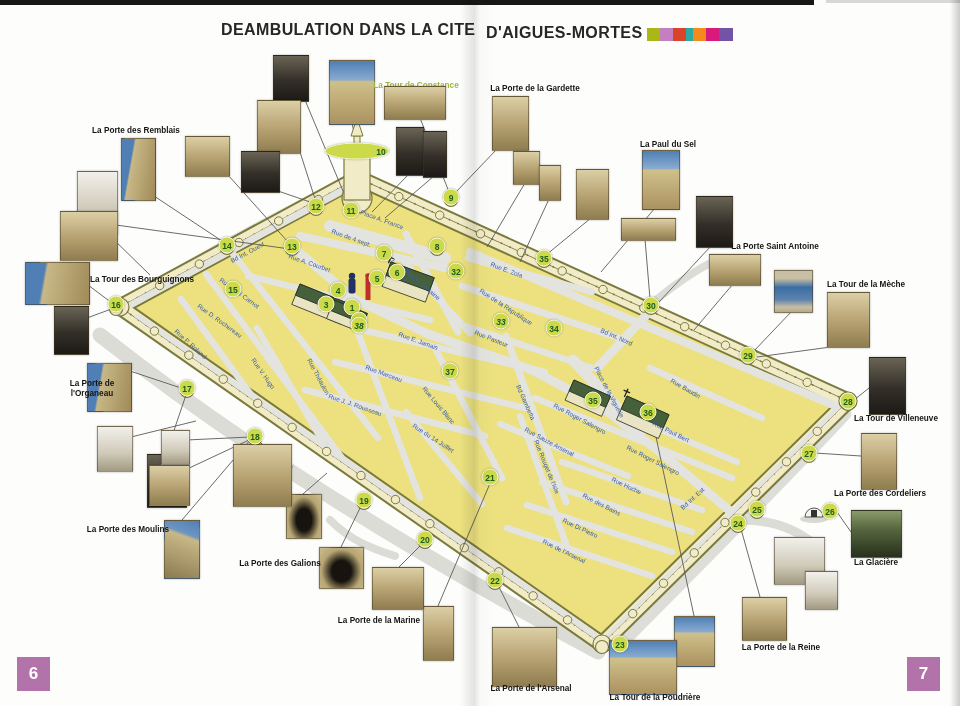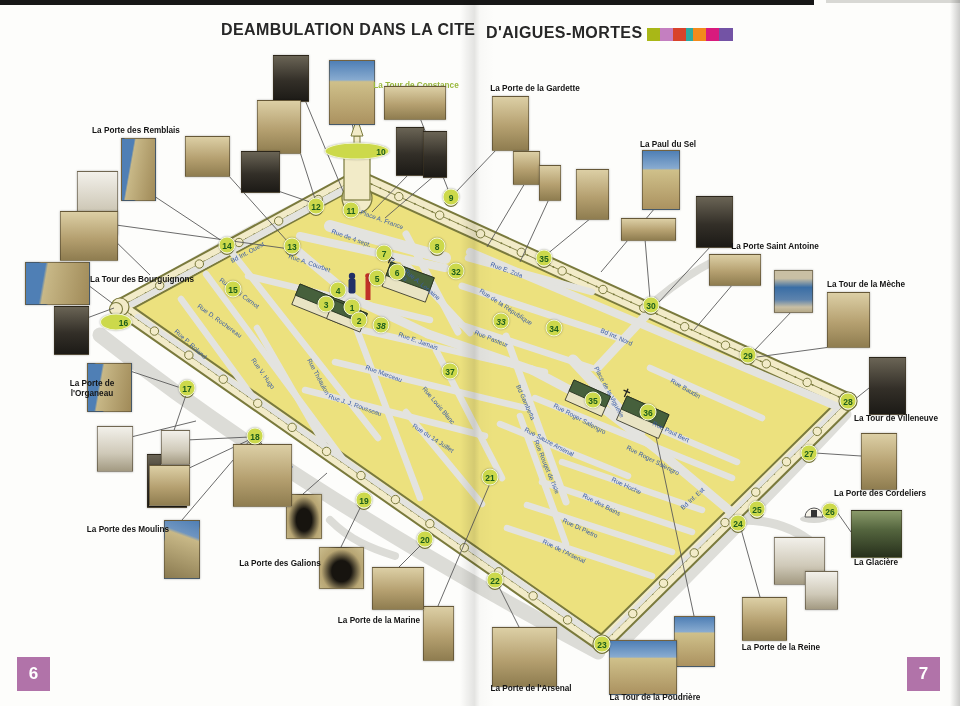--- a/index.html
+++ b/index.html
@@ -364,43 +364,43 @@
       <div class="marker" style="left: 397px; top: 272px;">6</div>
       <div class="marker" style="left: 384px; top: 253px;">7</div>
       <div class="marker" style="left: 437px; top: 246px;">8</div>
       <div class="marker" style="left: 451px; top: 197px;">9</div>
       <div class="marker" style="left: 357px; top: 151px; padding-left: 48px;">10</div>
       <div class="marker" style="left: 351px; top: 210px;">11</div>
       <div class="marker" style="left: 316px; top: 206px;">12</div>
       <div class="marker" style="left: 292px; top: 246px;">13</div>
       <div class="marker" style="left: 227px; top: 245px;">14</div>
       <div class="marker" style="left: 233px; top: 289px;">15</div>
-      <div class="marker" style="left: 116px; top: 322px; padding-left: 15px;">16</div>
+      <div class="marker" style="left: 116px; top: 304px;">16</div>
       <div class="marker" style="left: 187px; top: 388px;">17</div>
       <div class="marker" style="left: 255px; top: 436px;">18</div>
       <div class="marker" style="left: 364px; top: 500px;">19</div>
       <div class="marker" style="left: 425px; top: 539px;">20</div>
       <div class="marker" style="left: 490px; top: 477px;">21</div>
       <div class="marker" style="left: 495px; top: 580px;">22</div>
-      <div class="marker" style="left: 602px; top: 644px;">23</div>
+      <div class="marker" style="left: 620px; top: 644px;">23</div>
       <div class="marker" style="left: 738px; top: 523px;">24</div>
       <div class="marker" style="left: 757px; top: 509px;">25</div>
       <div class="marker" style="left: 830px; top: 511px;">26</div>
       <div class="marker" style="left: 809px; top: 453px;">27</div>
       <div class="marker" style="left: 848px; top: 401px;">28</div>
       <div class="marker" style="left: 748px; top: 355px;">29</div>
       <div class="marker" style="left: 651px; top: 305px;">30</div>
       <div class="marker" style="left: 544px; top: 258px;">35</div>
       <div class="marker" style="left: 456px; top: 271px; text-align: right;">32</div>
       <div class="marker" style="left: 501px; top: 321px; font-style: italic;">33</div>
       <div class="marker" style="left: 554px; top: 328px;">34</div>
       <div class="marker" style="left: 593px; top: 400px;">35</div>
       <div class="marker" style="left: 648px; top: 412px;">36</div>
       <div class="marker" style="left: 450px; top: 371px;">37</div>
-      <div class="marker" style="left: 381px; top: 325px; font-style: italic;">38</div>
+      <div class="marker" style="left: 359px; top: 325px; font-style: italic;">38</div>
     </div>
 
   <div class="fold"></div>
   <div class="edge-right"></div>
 
   <div class="pagenum left">6</div>
   <div class="pagenum right">7</div>
 </div>
 
 </body></html>

